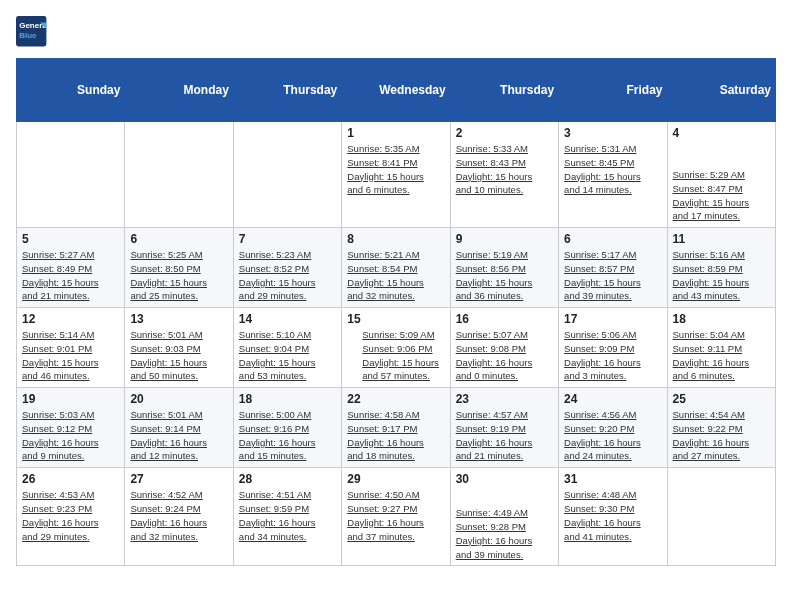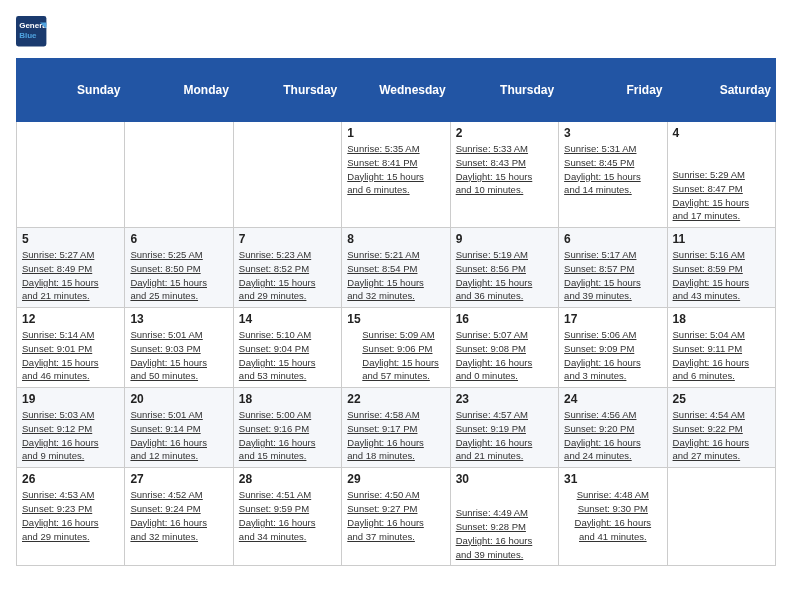--- a/index.html
+++ b/index.html
@@ -327,21 +327,21 @@
         </td>
         <td>
           <div class="day-num">30</div>
           <div class="day-info" style="white-space: pre-line; margin-top: 20px;">Sunrise: 4:49 AM
 Sunset: 9:28 PM
 Daylight: 16 hours
 and 39 minutes.</div>
         </td>
         <td>
           <div class="day-num">31</div>
-          <div class="day-info" style="white-space: pre-line; text-align: center;">Sunrise: 4:48 AM
+          <div class="day-info" style="white-space: pre-line;">Sunrise: 4:48 AM
 Sunset: 9:30 PM
 Daylight: 16 hours
 and 41 minutes.</div>
         </td>
         <td class="empty"></td>
       </tr>
     </tbody>
 </table>
 
 </body></html>

